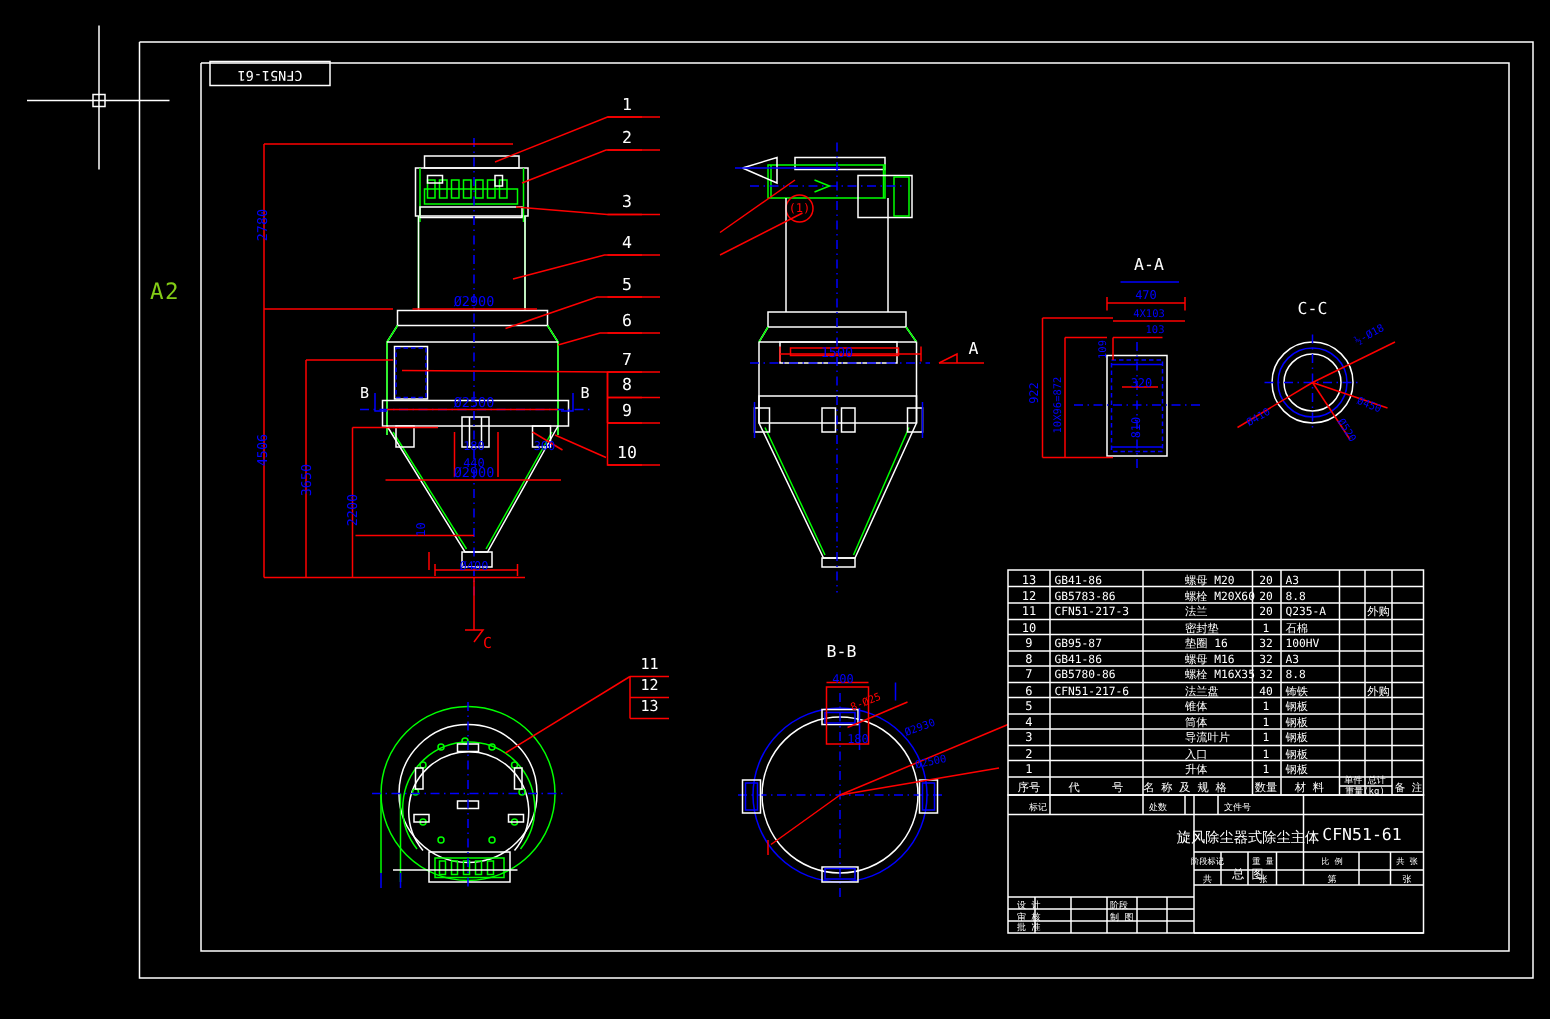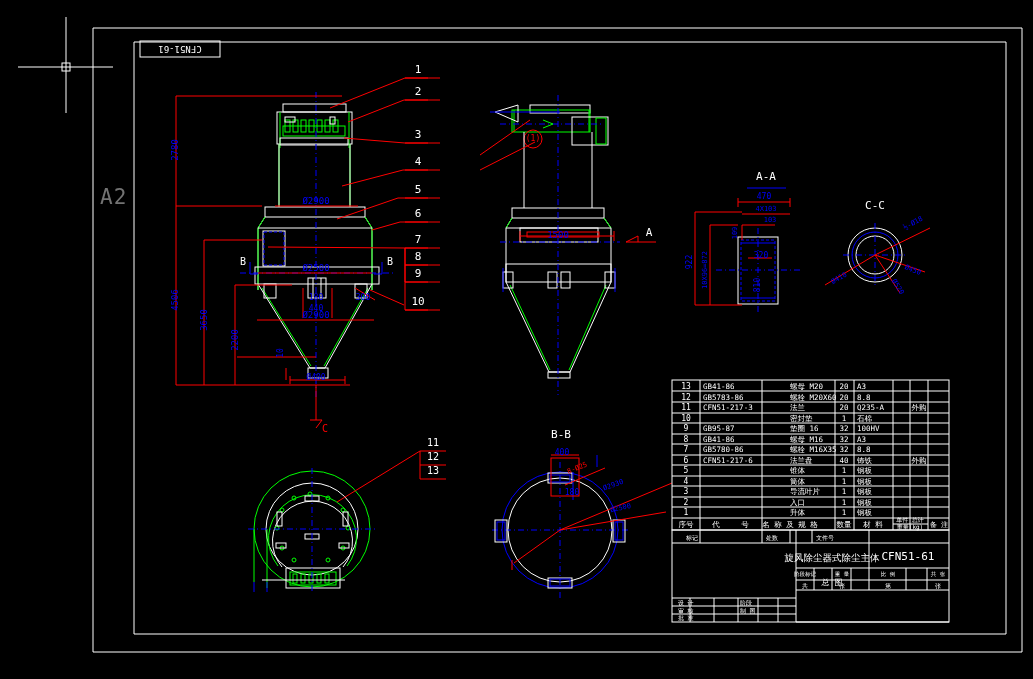--- a/index.html
+++ b/index.html
@@ -533,15 +533,15 @@
         <text x="740" y="605" class="twh" font-size="6">阶段</text>
         <text x="678" y="613" class="twh" font-size="6">审 核</text>
         <text x="740" y="613" class="twh" font-size="6">制 图</text>
         <text x="678" y="620" class="twh" font-size="6">批 准</text>
       </g>
   </svg>
 
   <div style="position:absolute;left:146px;top:42px;width:68px;height:14px;
               transform:rotate(180deg);color:#fff;font-size:9px;text-align:center;line-height:14px;">CFN51-61</div>
 
-  <div style="position:absolute;left:100px;top:185px;color:#737373;font-size:21px;letter-spacing:1px;">A2</div>
+  <div style="position:absolute;left:100px;top:185px;color:#84cc16;font-size:15px;letter-spacing:1px;">A2</div>
 
 </div>
 
 </body></html>

